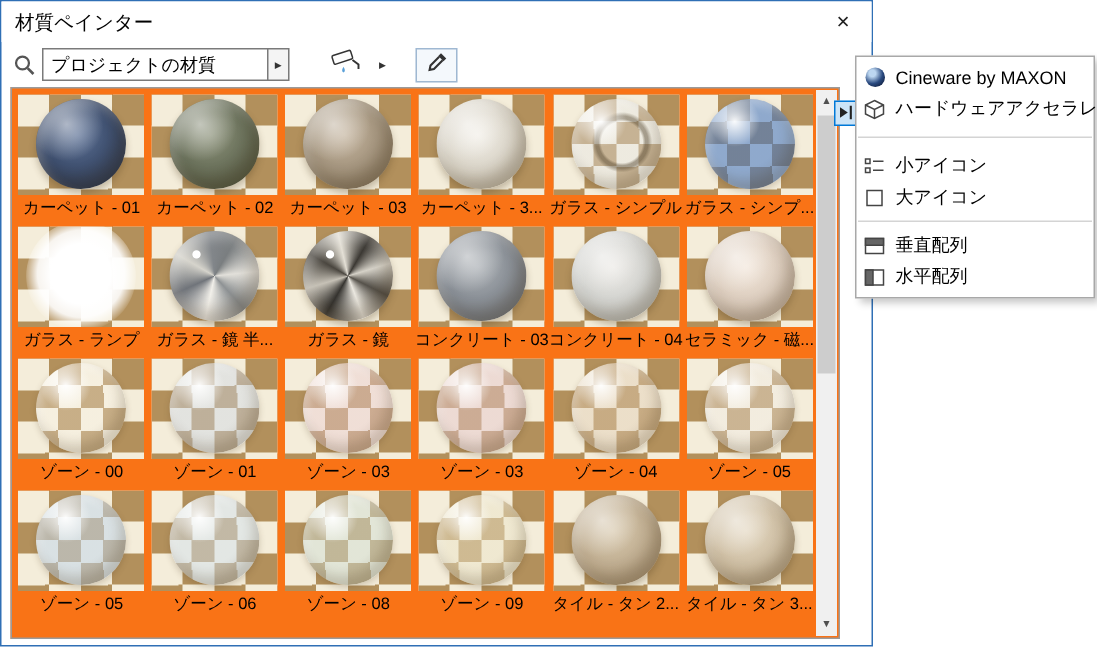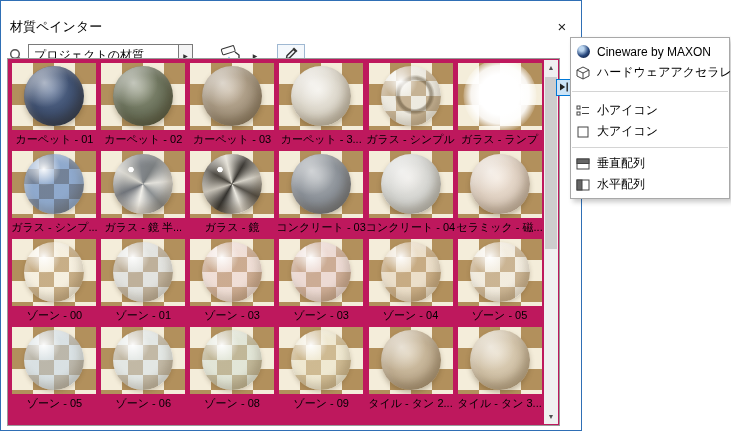--- a/index.html
+++ b/index.html
@@ -2,21 +2,21 @@
 <html style="--ck-d: #b2905c; --ck-l: #f4edda; --accent: #0078d7;"><head>
 <meta charset="utf-8">
 <style>
   html,body{margin:0;padding:0;background:#ffffff;width:731px;height:432px;overflow:hidden;
     font-family:"Liberation Sans","DejaVu Sans",sans-serif;font-size:12px;color:#000;}
   *{box-sizing:border-box;}
 
   
   .dialog{position:absolute;left:0;top:0;width:582px;height:431px;background:#fff;
     border:1px solid #2f6fb5;}
-  .titlebar{position:relative;height:27px;display:flex;align-items:center;padding:0 9px;background:#fff;margin-top:12px;}
+  .titlebar{position:relative;height:27px;display:flex;align-items:center;padding:0 9px;background:#fff;}
   .title{font-size:13px;}
   .close-btn{position:absolute;right:4px;top:2px;width:30px;height:22px;display:flex;
     align-items:center;justify-content:center;font-size:15px;color:#222;cursor:default;}
 
   
   .toolbar{position:relative;height:30px;display:flex;align-items:center;padding:0 8px;}
   .mag{margin-right:4px;display:flex;align-items:center;}
   .search-wrap{display:flex;align-items:flex-start;height:22px;}
   .search-input{width:150px;height:22px;border:1px solid #7a7a7a;border-right:none;
     padding:1px 5px;font-size:12px;font-family:inherit;outline:none;}
@@ -26,21 +26,21 @@
     border:1px solid transparent;height:24px;padding:0 3px;}
   .tool-btn.bordered{border:1px solid #9fb8d2;background:#f4f8fc;}
   .roller-btn{margin-left:22px;width:34px;}
   .roller-dd{width:12px;height:24px;display:flex;align-items:center;justify-content:center;
     font-size:6px;color:#333;}
   .dropper-btn{margin-left:16px;width:28px;height:23px;}
   .flyout-btn{position:absolute;top:39px;right:9px;width:16px;height:17px;border:1px solid #0078d7;
     background:#cce4f7;display:flex;align-items:center;justify-content:center;padding:0;z-index:5;}
 
   
-  .list-panel{position:absolute;left:6px;top:57px;width:553px;height:368px;border:1px solid #9b9b9b;background:#be185d;}
+  .list-panel{position:absolute;left:6px;top:57px;width:553px;height:368px;border:1px solid #9b9b9b;background:#f97316;}
   .grid{position:absolute;left:1px;top:1px;right:15px;bottom:1px;display:grid;
     grid-template-columns:repeat(6,1fr);grid-auto-rows:88px;padding:1px 0 0 1px;overflow:hidden;}
   .cell{display:flex;flex-direction:column;align-items:center;}
   .thumb{position:relative;width:84px;height:67px;margin-top:2px;
     background:repeating-conic-gradient(var(--ck-d) 0% 25%, var(--ck-l) 0% 50%);
     background-size:42px 42px;overflow:hidden;}
   .sphere{position:absolute;left:12px;top:3px;width:60px;height:60px;border-radius:50%;
     box-shadow:inset -5px -7px 9px rgba(60,40,10,.25), inset 4px 5px 7px rgba(255,255,255,.28),
     0 3px 5px rgba(80,60,30,.30);}
   .sphere.zone,.sphere.glass{box-shadow:inset -4px -6px 8px rgba(60,40,10,.20),
@@ -155,29 +155,29 @@
           <div class="label">カーペット - 3...</div>
         </div>
         <div class="cell">
           <div class="thumb">
             <div class="sphere glass" style="background: radial-gradient(circle at 33% 25%, rgba(255, 255, 255, 0.95) 0%, rgba(255, 255, 255, 0) 28%) 0% 0% / auto, radial-gradient(circle at 56% 48%, rgba(0, 0, 0, 0) 30%, rgba(80, 66, 42, 0.45) 34%, rgba(80, 66, 42, 0.45) 38%, rgba(0, 0, 0, 0) 44%) 0% 0% / auto, linear-gradient(rgba(228, 230, 232, 0.4), rgba(228, 230, 232, 0.4)) 0% 0% / auto, repeating-conic-gradient(rgb(178, 144, 92) 0%, rgb(178, 144, 92) 25%, rgb(244, 237, 218) 0%, rgb(244, 237, 218) 50%) 0% 0% / 30px 30px;"></div>
           </div>
           <div class="label">ガラス - シンプル</div>
         </div>
         <div class="cell">
           <div class="thumb">
+            <div class="sphere glass" style="background: radial-gradient(circle at 33% 25%, rgba(255, 255, 255, 0.95) 0%, rgba(255, 255, 255, 0) 28%) 0% 0% / auto, linear-gradient(rgba(70, 120, 195, 0.58), rgba(70, 120, 195, 0.58)) 0% 0% / auto, repeating-conic-gradient(rgb(178, 144, 92) 0%, rgb(178, 144, 92) 25%, rgb(244, 237, 218) 0%, rgb(244, 237, 218) 50%) 0% 0% / 30px 30px;"></div>
+          </div>
+          <div class="label">ガラス - シンプ...</div>
+        </div>
+        <div class="cell">
+          <div class="thumb">
             <div class="sphere glow"></div>
           </div>
           <div class="label">ガラス - ランプ</div>
-        </div>
-        <div class="cell">
-          <div class="thumb">
-            <div class="sphere glass" style="background: radial-gradient(circle at 33% 25%, rgba(255, 255, 255, 0.95) 0%, rgba(255, 255, 255, 0) 28%) 0% 0% / auto, linear-gradient(rgba(70, 120, 195, 0.58), rgba(70, 120, 195, 0.58)) 0% 0% / auto, repeating-conic-gradient(rgb(178, 144, 92) 0%, rgb(178, 144, 92) 25%, rgb(244, 237, 218) 0%, rgb(244, 237, 218) 50%) 0% 0% / 30px 30px;"></div>
-          </div>
-          <div class="label">ガラス - シンプ...</div>
         </div>
         <div class="cell">
           <div class="thumb">
             <div class="sphere mirror2"></div>
           </div>
           <div class="label">ガラス - 鏡 半...</div>
         </div>
         <div class="cell">
           <div class="thumb">
             <div class="sphere mirror"></div>

